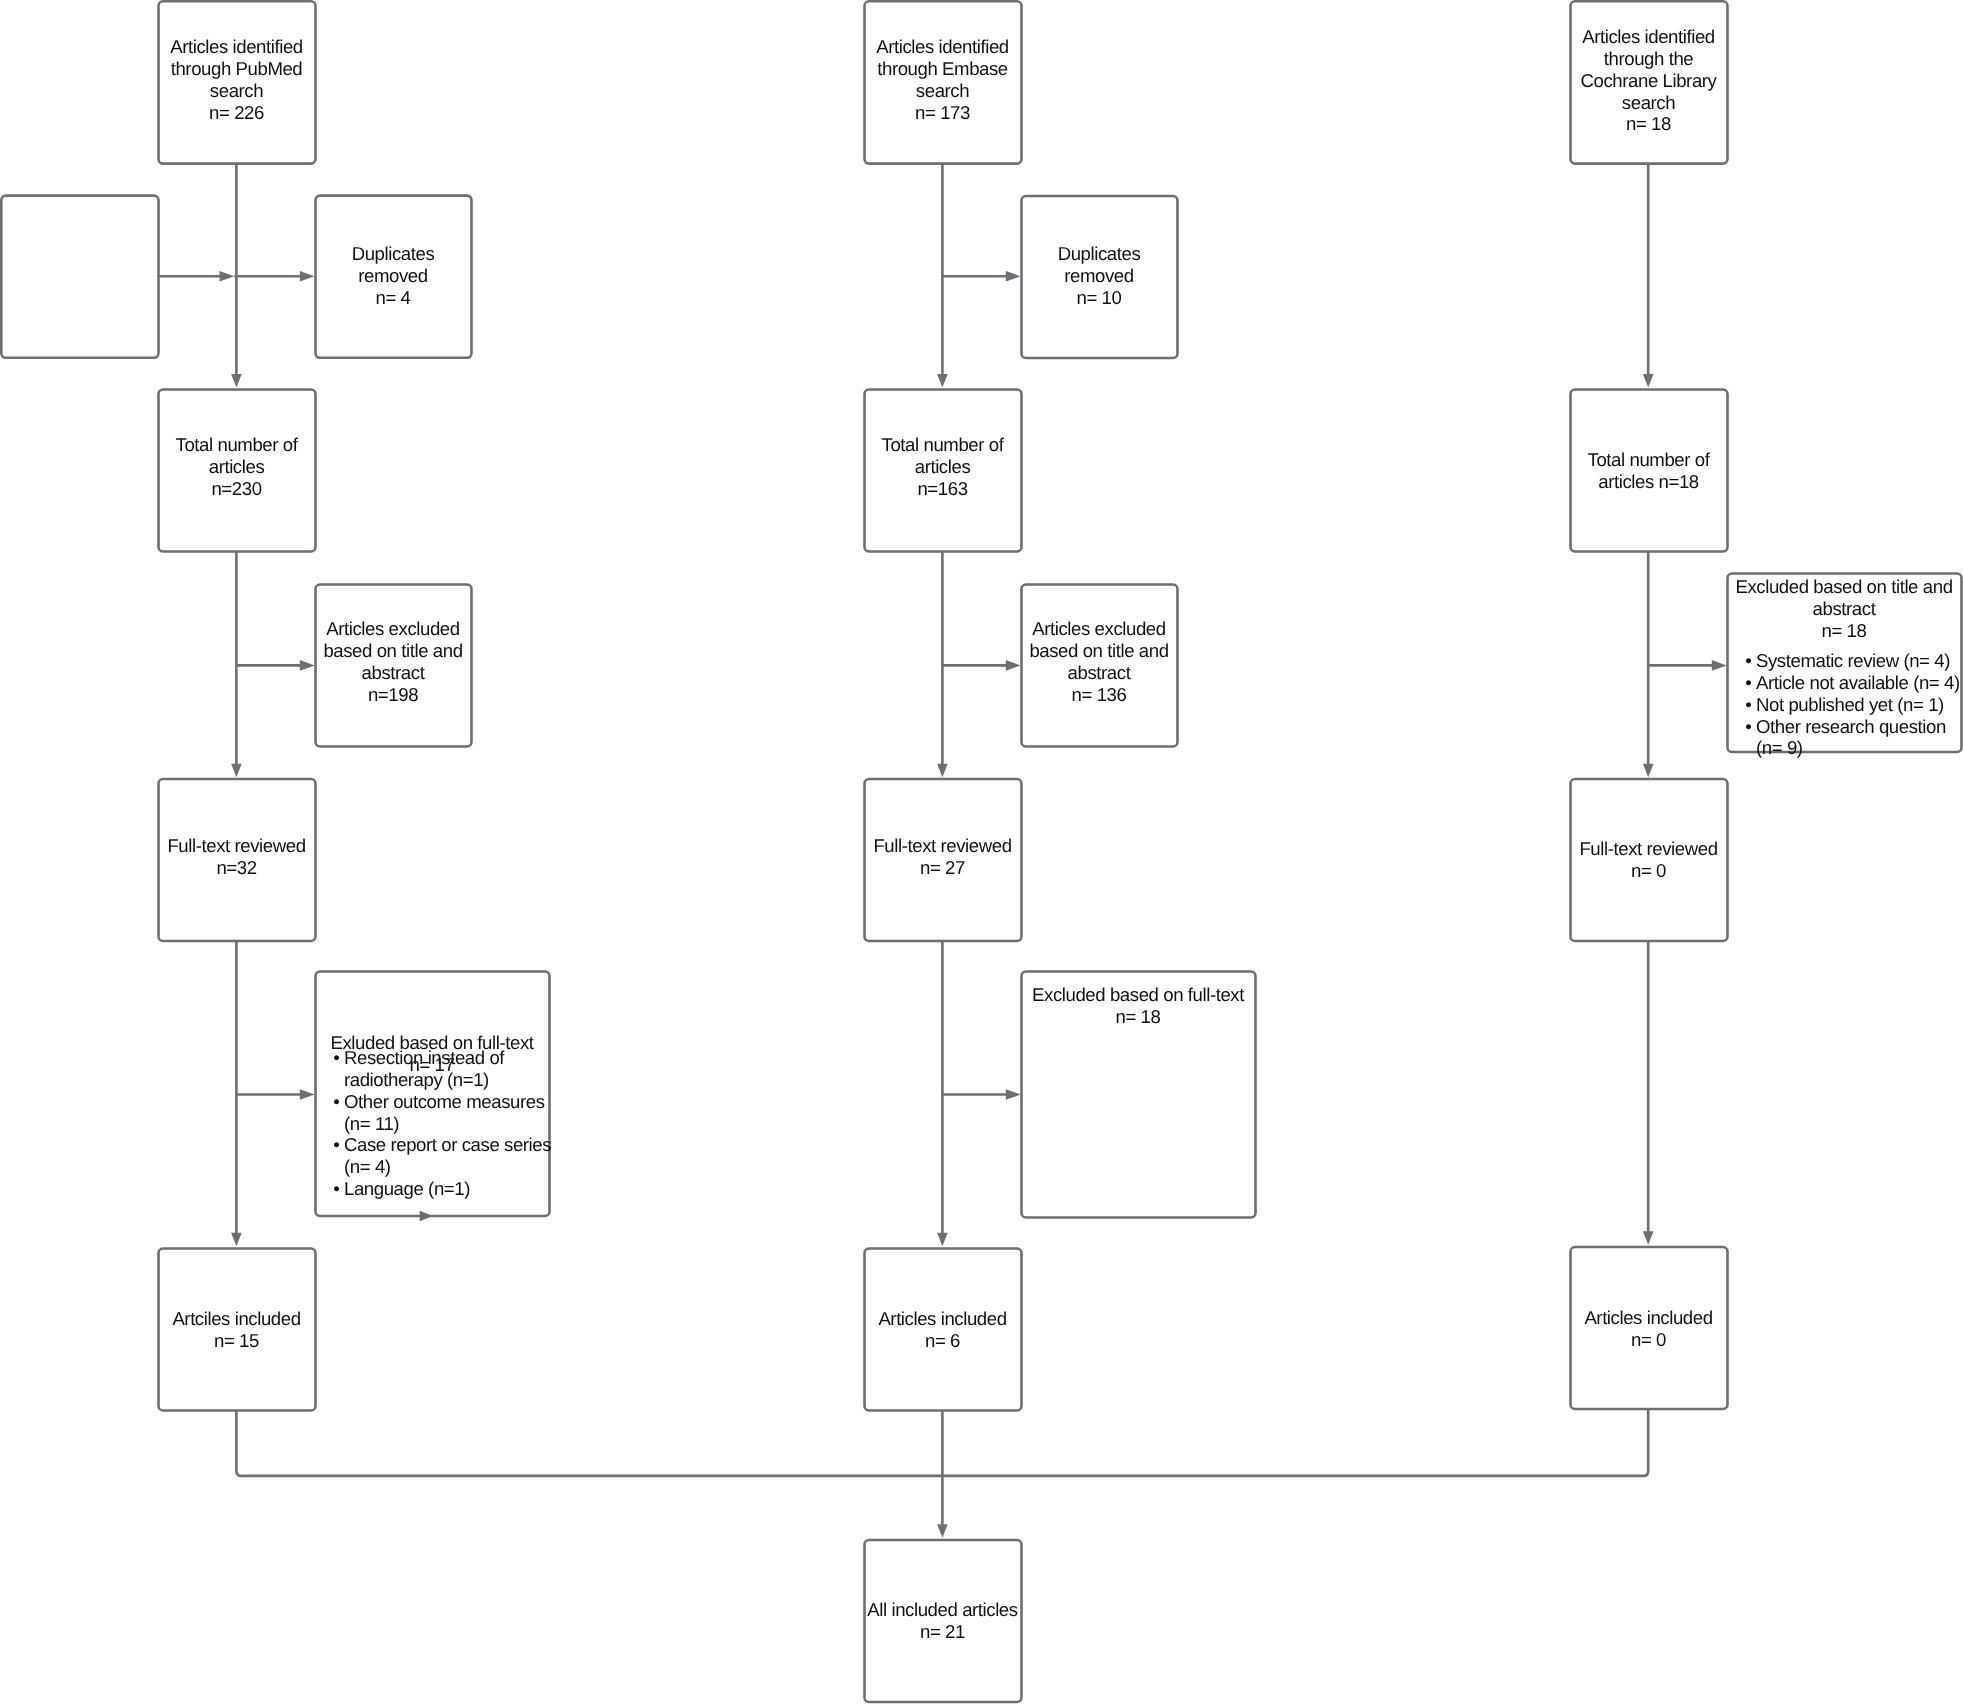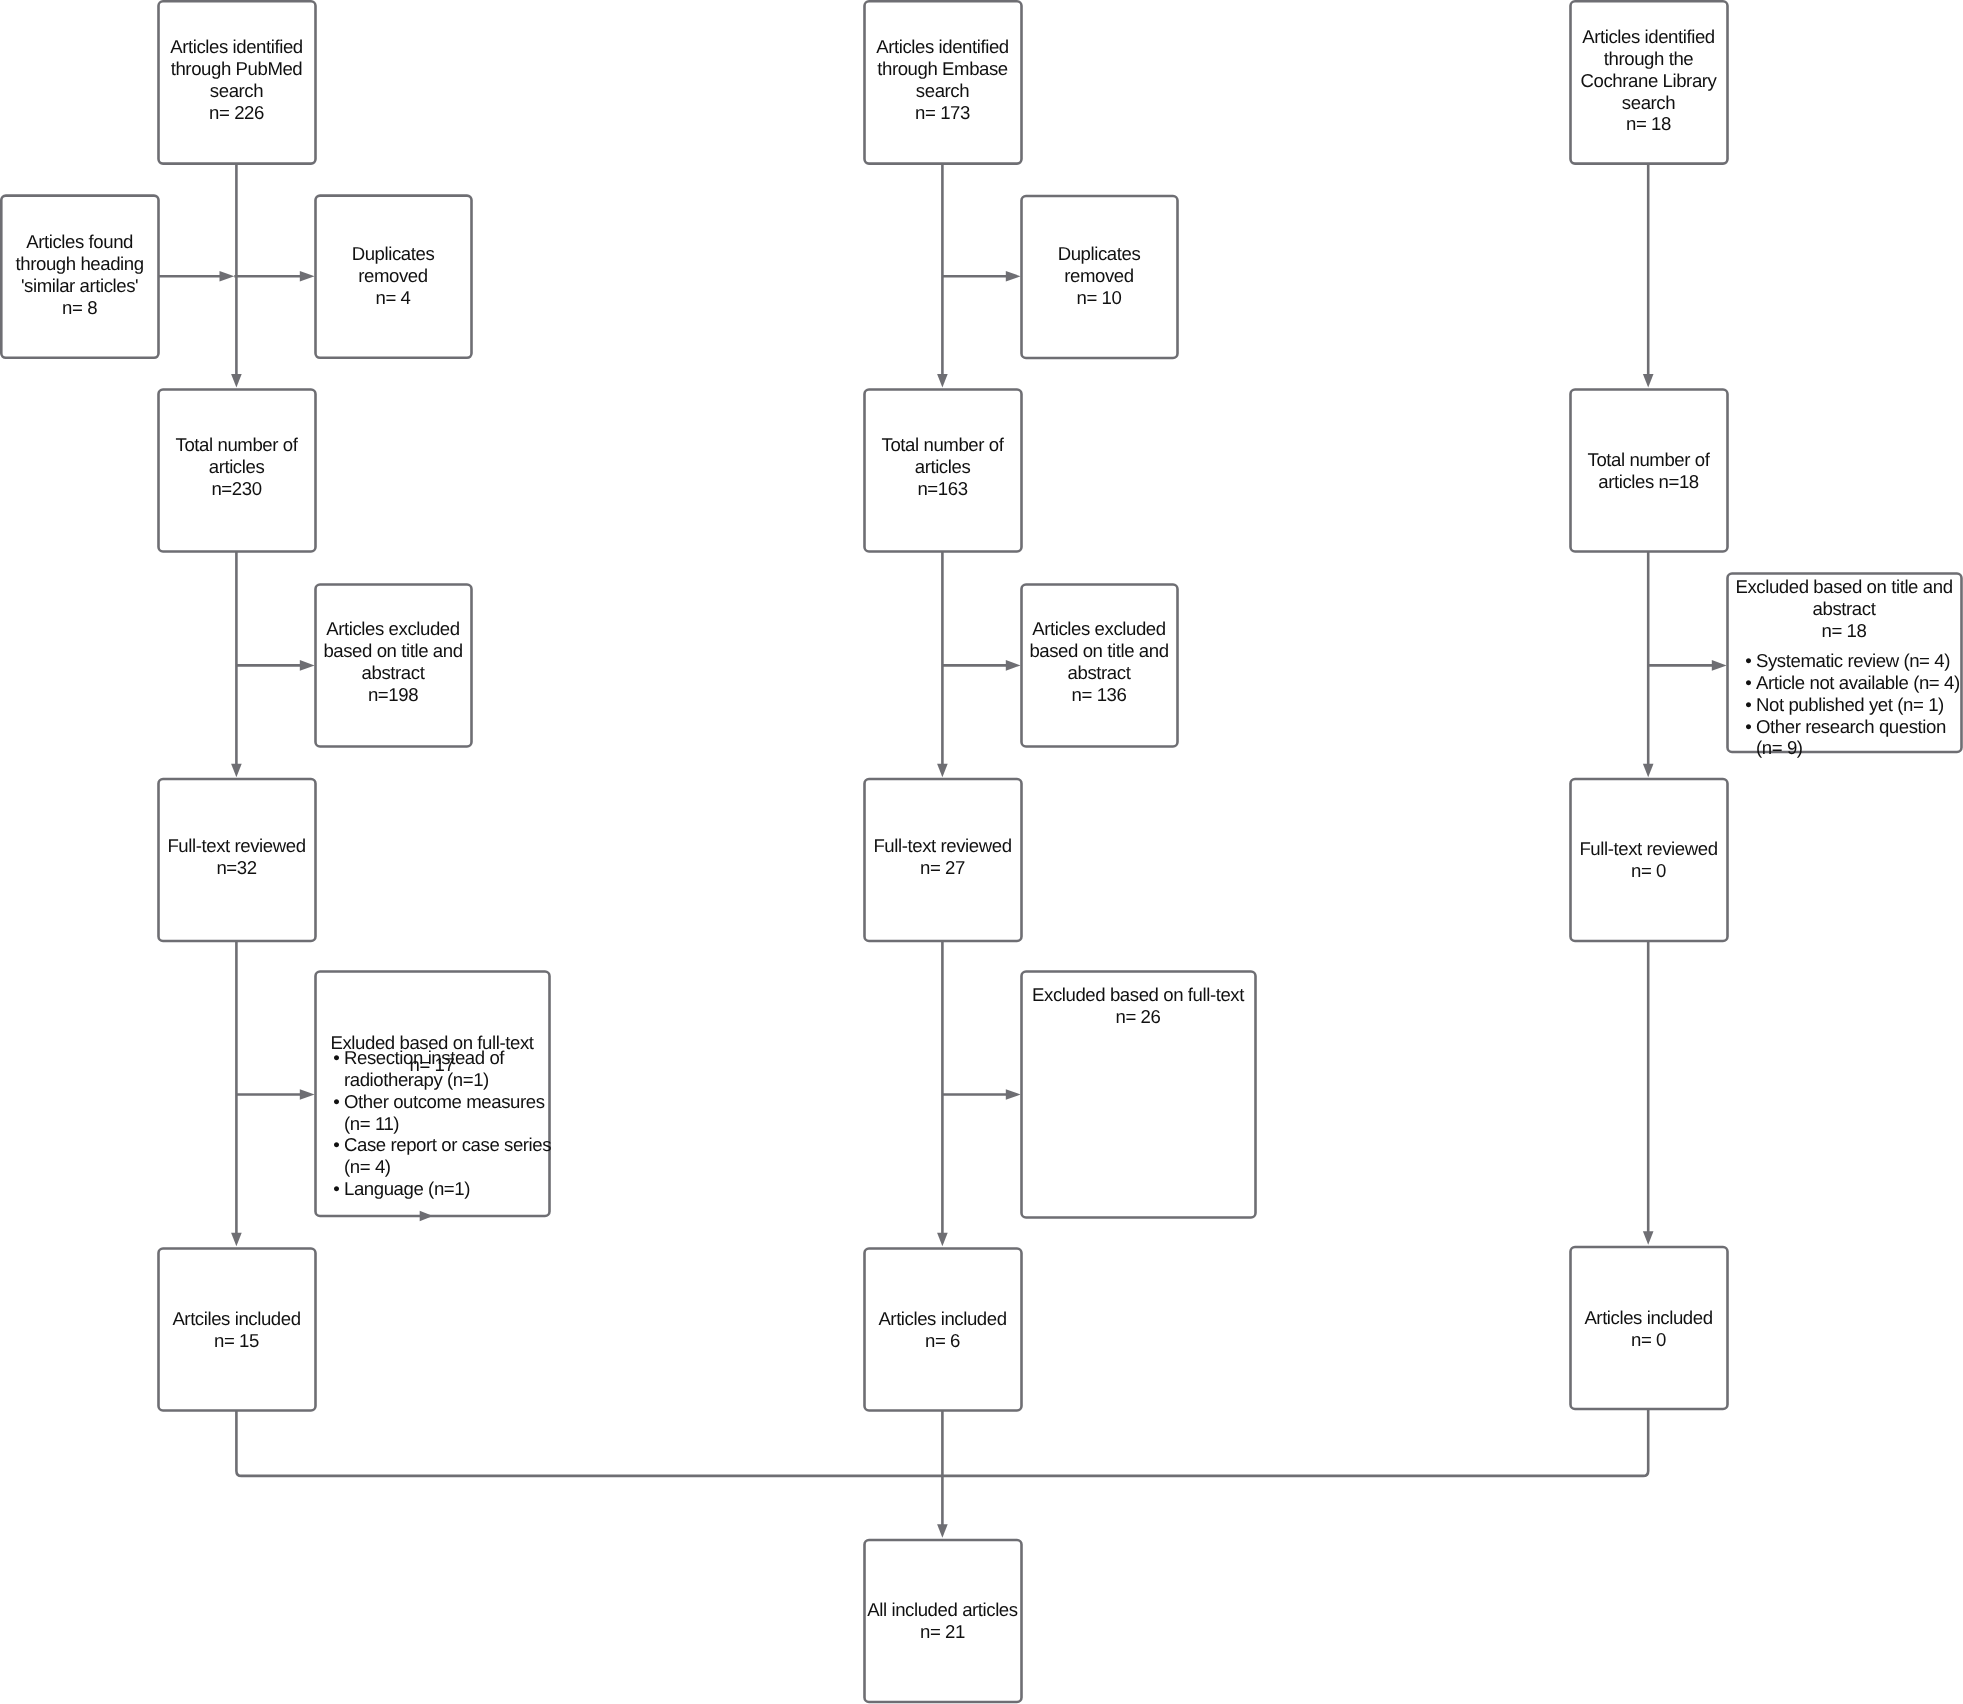--- a/index.html
+++ b/index.html
@@ -85,24 +85,20 @@
 <rect class="node" x="864.5" y="1540" width="157" height="162" rx="4.5" ry="4.5"></rect>
 <rect class="node" x="315.5" y="971.5" width="234" height="244.5" rx="4.5" ry="4.5"></rect>
 <rect class="node" x="1021.5" y="971.5" width="234" height="246" rx="4.5" ry="4.5"></rect>
 <rect class="node" x="1727.5" y="573.5" width="234" height="178.5" rx="4.5" ry="4.5"></rect>
 </svg>
 
 <div class="lbl" style="left:158px;top:36.2px;width:157px">Articles identified
 through PubMed
 search
 n= 226</div>
-<div class="lbl" style="left:0.8px;top:230.6px;width:157.2px">Articles found
-through heading
-'similar articles'
-n= 8</div>
 <div class="lbl" style="left:315px;top:243.3px;width:156px">Duplicates
 removed
 n= 4</div>
 <div class="lbl" style="left:158px;top:433.9px;width:157px">Total number of
 articles
 n=230</div>
 <div class="lbl" style="left:315px;top:618.2px;width:156px">Articles excluded
 based on title and
 abstract
 n=198</div>
@@ -143,21 +139,21 @@
 n= 21</div>
 <div class="lbl" style="left:315px;top:1032px;width:234px">Exluded based on full-text
 n= 17</div>
 <ul class="blist" style="left:336.4px;top:1039px;width:209.1px">
       <li>Resection instead of radiotherapy (n=1)</li>
       <li>Other outcome measures (n= 11)</li>
       <li>Case report or case series (n= 4)</li>
       <li>Language (n=1)</li>
     </ul>
 <div class="lbl" style="left:1021px;top:983.9px;width:234px">Excluded based on full-text
-n= 26</div>
+n= 18</div>
 <div class="lbl" style="left:1727px;top:576.3px;width:234px">Excluded based on title and
 abstract
 n= 18</div>
 <ul class="blist" style="left:1747.6px;top:641.85px;width:209.9px">
       <li>Systematic review (n= 4)</li>
       <li>Article not available (n= 4)</li>
       <li>Not published yet (n= 1)</li>
       <li>Other research question (n= 9)</li>
     </ul>
 

